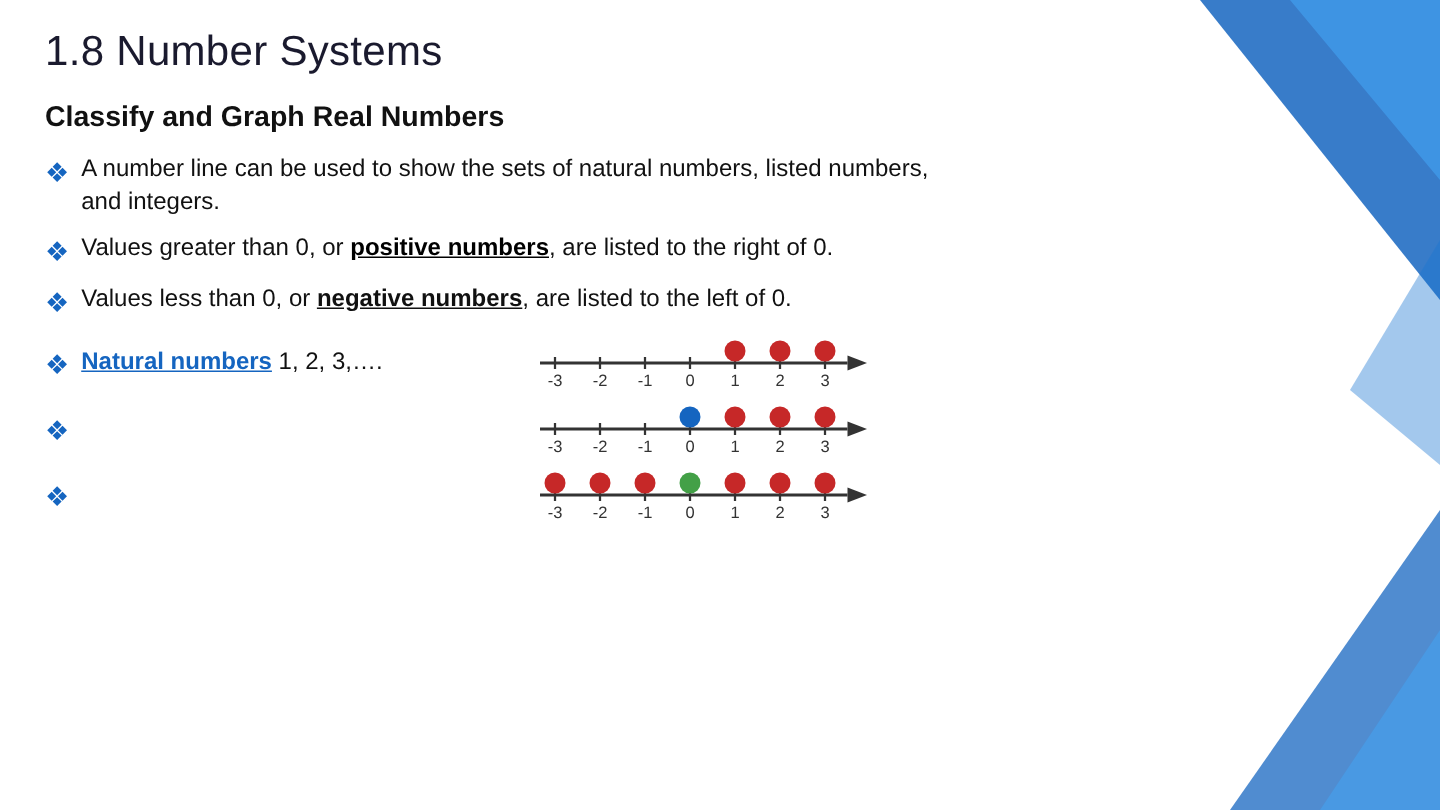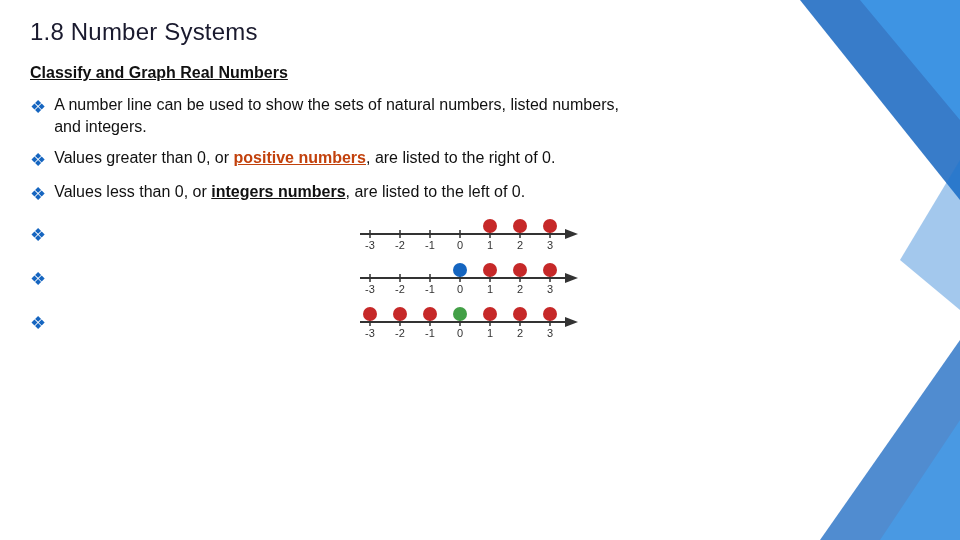--- a/index.html
+++ b/index.html
@@ -24,31 +24,30 @@
       z-index: 0;
     }
 
     .content {
       position: relative;
       z-index: 1;
       padding: 18px 30px 18px 30px;
     }
 
     .title {
-      font-size: 24px;
+      font-size: 28px;
       font-weight: 400;
       color: #1a1a2e;
       margin-bottom: 18px;
       letter-spacing: 0.2px;
     }
 
     .subtitle {
-      font-size: 16px;
+      font-size: 19px;
       font-weight: 700;
-      text-decoration: underline;
       color: #111;
       margin-bottom: 12px;
     }
 
     .bullet-list {
       list-style: none;
       margin-bottom: 4px;
     }
 
     .bullet-item {
@@ -64,21 +63,21 @@
     .diamond {
       color: #1565c0;
       font-size: 18px;
       margin-right: 8px;
       margin-top: 1px;
       flex-shrink: 0;
     }
 
     .underline-orange {
       text-decoration: underline;
-      color: #c2410c;
+      color: #000000;
       font-weight: 600;
     }
 
     .underline-dark {
       text-decoration: underline;
       font-weight: 600;
       color: #111;
     }
 
     .number-line-row {
@@ -140,28 +139,29 @@
       <span>A number line can be used to show the sets of natural numbers, listed numbers, and integers.</span>
     </li>
 
     <li class="bullet-item">
       <span class="diamond">❖</span>
       <span>Values greater than 0, or <span class="underline-orange">positive numbers</span>, are listed to the right of 0.</span>
     </li>
 
     <li class="bullet-item">
       <span class="diamond">❖</span>
-      <span>Values less than 0, or <span class="underline-dark">integers numbers</span>, are listed to the left of 0.</span>
+      <span>Values less than 0, or <span class="underline-dark">negative numbers</span>, are listed to the left of 0.</span>
     </li>
 
   </ul>
 
   <div class="number-line-row">
     <div class="bullet-inline">
       <span class="diamond">❖</span>
+      <span><span class="underline-blue">Natural numbers</span> 1, 2, 3,….</span>
     </div>
     <div class="nl-wrapper">
       <svg class="number-line" width="230" height="38" viewBox="0 0 230 38" xmlns="http://www.w3.org/2000/svg">
 
         <line x1="10" y1="19" x2="215" y2="19" stroke="#333" stroke-width="2"></line>
 
         <polygon points="215,14 228,19 215,24" fill="#333"></polygon>
 
         <line x1="20" y1="15" x2="20" y2="23" stroke="#333" stroke-width="1.5"></line>
         <text x="20" y="34" text-anchor="middle" font-size="11" fill="#333">-3</text>

